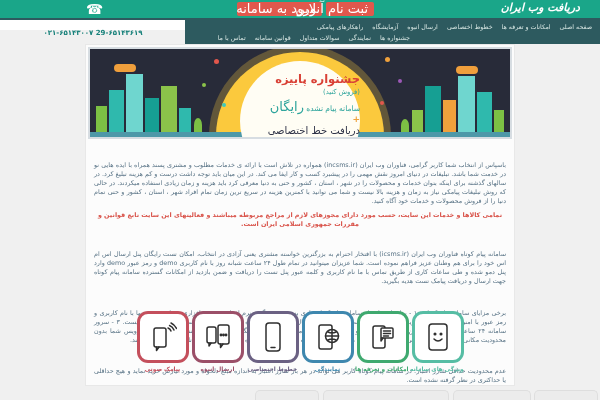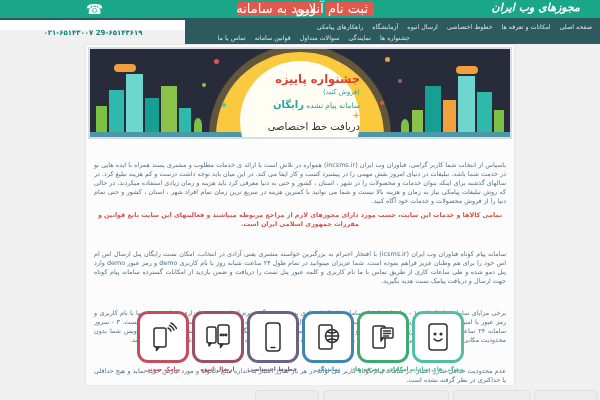--- a/index.html
+++ b/index.html
@@ -29,21 +29,21 @@
   .main-card{position:absolute;top:44px;left:85px;width:430px;height:342px;background:#fcfcfc;border:1px solid #e8e8e8;box-sizing:border-box}
   
   .banner{position:relative;margin:2px auto 0;width:424px;height:92px;background:#282b39;border:2px solid #d7dde2;box-sizing:border-box;overflow:hidden}
   .ground{position:absolute;bottom:0;left:0;width:100%;height:5px;background:#4d98a8}
   .sun{position:absolute;left:50%;top:3px;transform:translateX(-50%);width:168px;height:168px;border-radius:50%;
        background:#fbc93d;box-shadow:0 0 0 7px rgba(251,201,61,.28)}
   .sun-inner{position:absolute;left:50%;top:12px;transform:translateX(-50%);width:120px;height:120px;border-radius:50%;background:#fffdf4;text-align:right;z-index:3}
   .b-title{color:#d94136;font-weight:bold;font-size:11.5px;margin:11px 0 0}
   .b-sub{color:#2ba39b;font-size:6.8px;margin:2px 0 0}
   .b-line1{color:#2ba39b;font-size:7.5px;margin:3px 0 0}
-  .b-line1 b{font-size:10px;font-weight:bold}
+  .b-line1 b{font-size:13px;font-weight:normal}
   .b-plus{color:#f0a13c;font-size:9px;font-weight:bold;margin:0}
   .b-line2{color:#2e3247;font-size:10px;font-weight:normal;margin:1px 0 10px}
   .city{position:absolute;bottom:5px;height:70px;z-index:2}
   .city-left{left:6px;width:132px}
   .city-right{right:6px;width:132px}
   .bld{position:absolute;bottom:0}
   .win{background-image:repeating-linear-gradient(to bottom,rgba(255,255,255,.55) 0 2px,transparent 2px 6px);background-size:70% 100%;background-repeat:no-repeat;background-position:center top}
   .cloud{position:absolute;width:22px;height:8px;border-radius:8px;background:#f09f3c}
   .dot{position:absolute;border-radius:50%;z-index:2}
   
@@ -57,21 +57,21 @@
   .flabel{display:block;font-size:5.8px;font-weight:bold;margin-top:3px;white-space:nowrap}
   .fbox svg{stroke:#2f2f2f;fill:none;stroke-width:1.5;stroke-linecap:round;stroke-linejoin:round}
   
   .bbox{position:absolute;top:390px;height:12px;background:#ececec;border:1px solid #dedede;border-bottom:none;
         border-radius:5px 5px 0 0;box-sizing:border-box}
 </style>
 </head>
 <body>
 
 <header class="topbar">
-  <div class="logo">مجوزهای وب ایران</div>
+  <div class="logo">دریافت وب ایران</div>
   <button class="tb-btn btn-login">ورود به سامانه</button>
   <button class="tb-btn btn-register">ثبت نام آنلاین</button>
   <span class="phone-icon">☎</span>
 </header>
 
 <div class="phone-strip">
   <span>۰۲۱-۶۵۱۴۳۰۰۷  29-۶۵۱۴۳۶۱۹</span>
 </div>
 
 <nav class="navbar">

